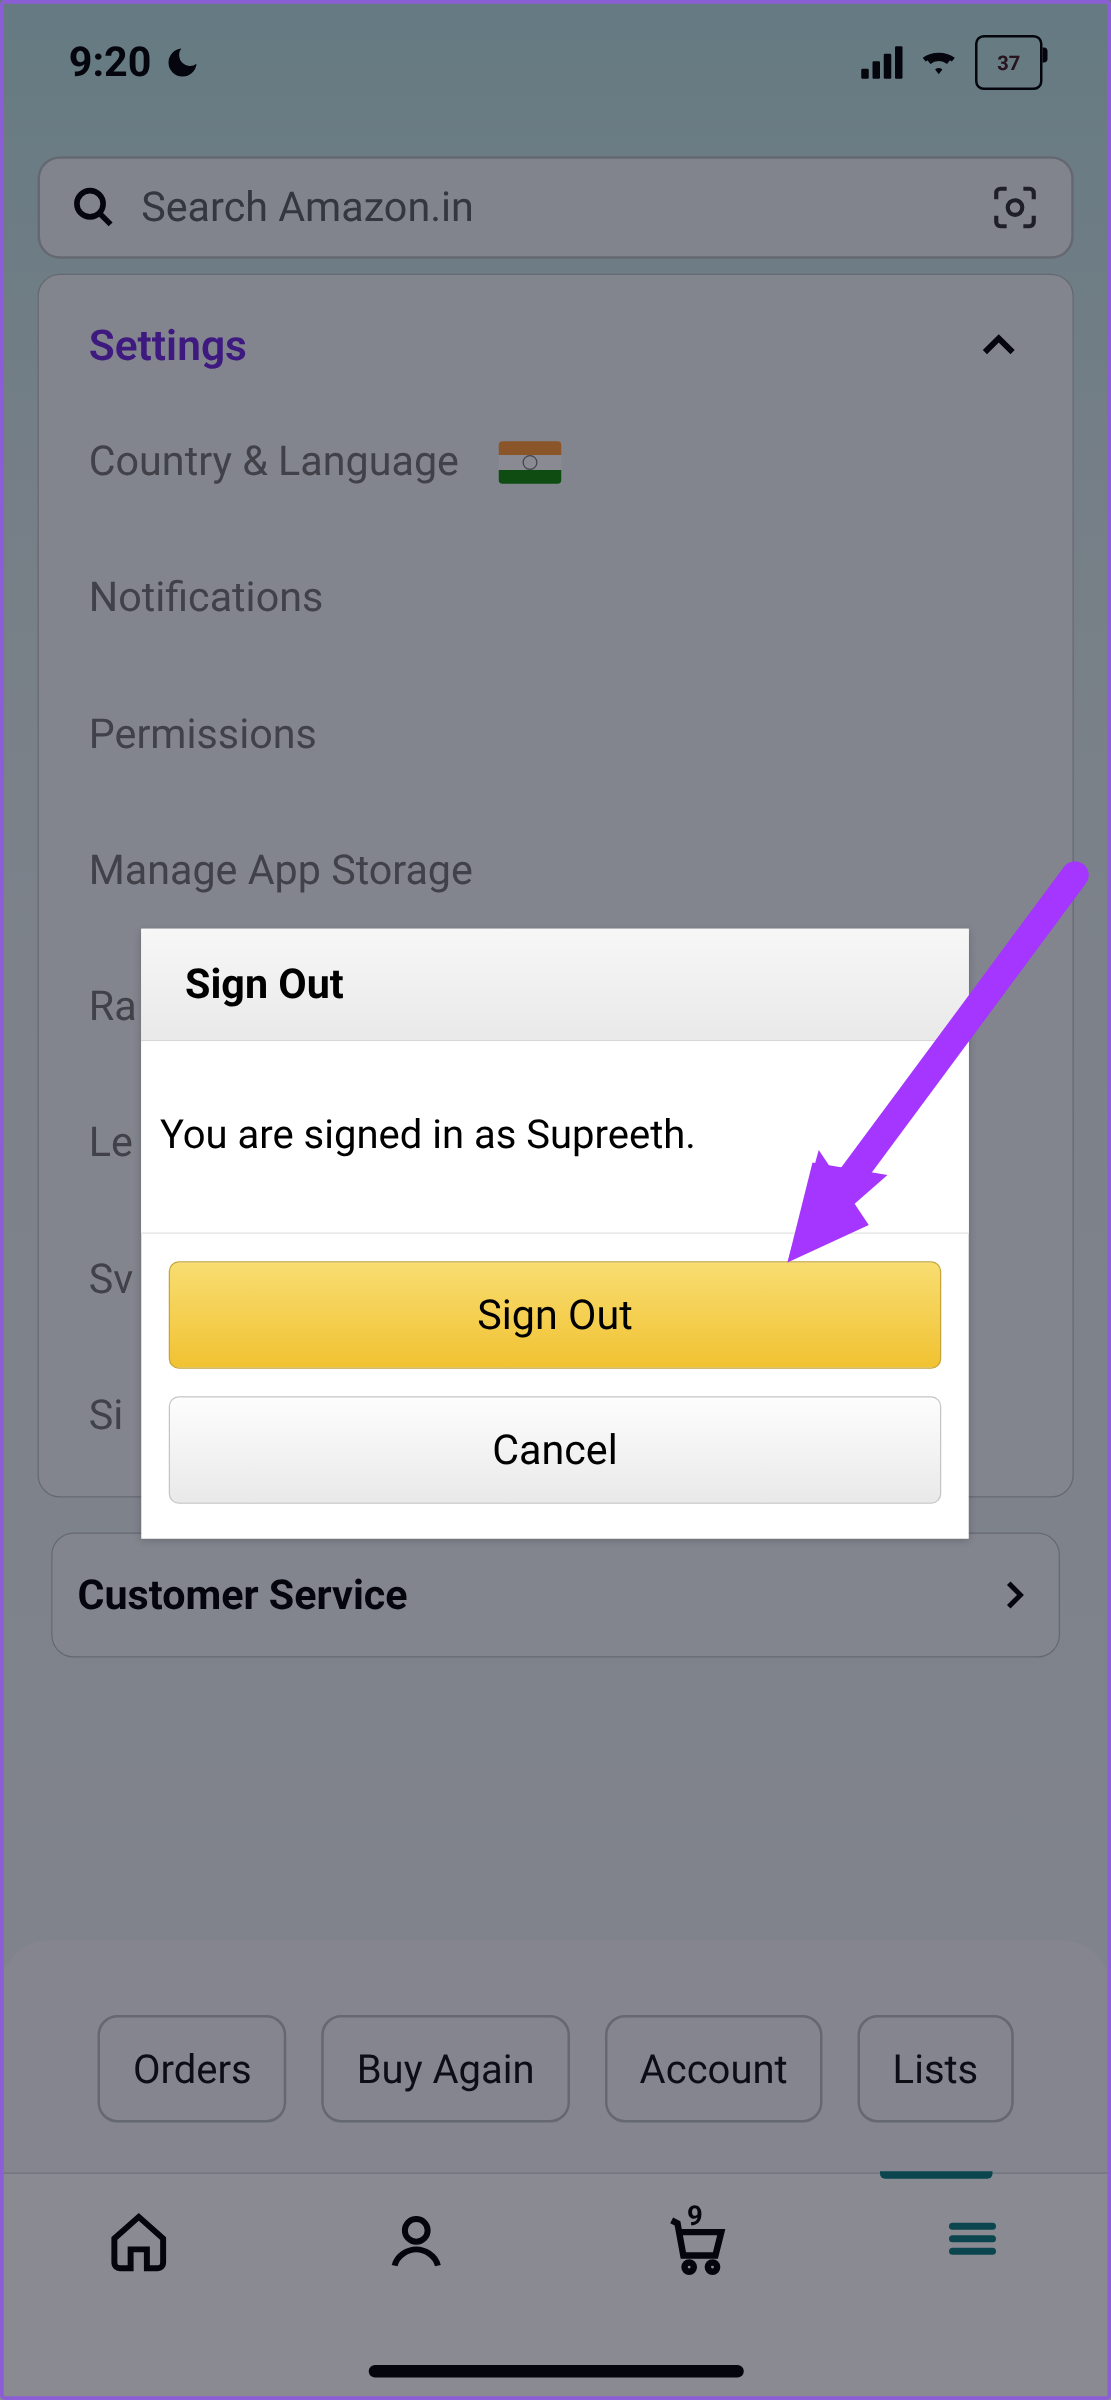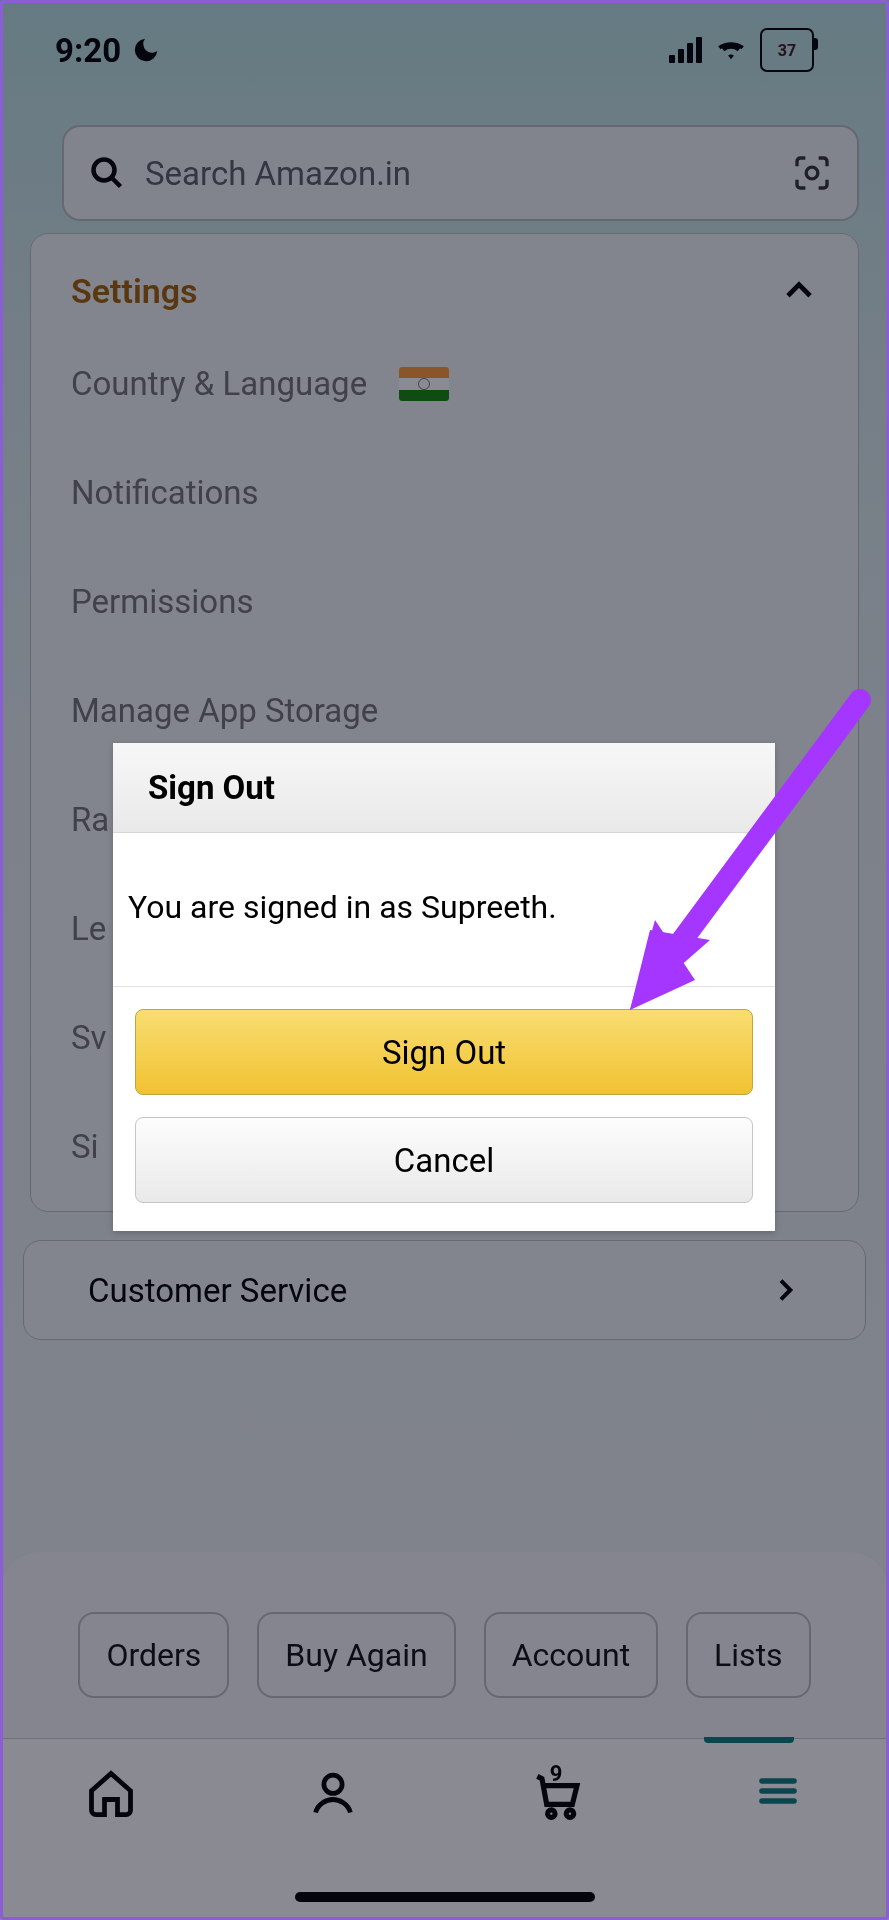--- a/index.html
+++ b/index.html
@@ -26,21 +26,21 @@
     position: absolute;
     inset: 0;
     background: linear-gradient(180deg, #b9e1df 0%, #d5e9e7 18%, #e6efee 40%, #edf2f1 100%);
   }
 
   .status-bar {
     height: 100px;
     display: flex;
     justify-content: space-between;
     align-items: center;
-    padding: 0 75px 0 55px;
+    padding: 0 55px 0 55px;
     font-size: 33px;
     font-weight: 700;
     color: #000;
   }
   .status-left { display: flex; align-items: center; gap: 10px; }
   .status-right { display: flex; align-items: center; gap: 12px; }
   .signal-bars { display: flex; align-items: flex-end; gap: 3px; height: 26px; }
   .signal-bars span { width: 6px; background: #000; border-radius: 1px; }
   .signal-bars span:nth-child(1){height:8px;} .signal-bars span:nth-child(2){height:14px;}
   .signal-bars span:nth-child(3){height:20px;} .signal-bars span:nth-child(4){height:26px;}
@@ -53,64 +53,64 @@
   }
   .battery:after {
     content:""; position:absolute; right:-6px; top:8px; width:4px; height:12px;
     background:#000; border-radius:0 3px 3px 0;
   }
   .battery-fill { position:absolute; left:2px; top:2px; bottom:2px; width:38%; background:#000; border-radius:4px 0 0 4px; z-index:-1;}
   .battery-txt { position:relative; color:#fff; mix-blend-mode:difference; font-size:16px;}
 
   .search-wrap { padding: 25px 30px 12px; }
   .search-bar {
-    height: 96px;
+    height: 82px;
     border: 2px solid #b9bfbf;
     border-radius: 18px;
     background: #eef4f3;
     display: flex; align-items: center;
     padding: 0 25px;
     gap: 20px;
-    margin-left: 32px;
   }
   .search-placeholder { color: #5a6064; font-size: 33px; flex: 1; }
 
   .panel {
     margin: 0 30px;
     background: #f2f6f5;
     border: 1.5px solid #b9bfbf;
     border-radius: 18px;
     padding: 15px 0 35px;
   }
   .settings-header {
     display: flex; justify-content: space-between; align-items: center;
     padding: 22px 40px 18px;
-    font-size: 34px; font-weight: 600; color: #a16207;
+    font-size: 34px; font-weight: 600; color: #6d28d9;
   }
   .settings-item {
     padding: 35px 40px;
     font-size: 33px; color: #737373;
     display: flex; align-items: center; gap: 32px;
   }
   .flag {
     width: 50px; height: 34px; border-radius: 3px;
     background: linear-gradient(#ff9933 33.3%, #fff 33.3% 66.6%, #138808 66.6%);
     position: relative;
   }
   .flag:after { content:""; position:absolute; left:50%; top:50%; width:10px; height:10px; border:1.5px solid #0008; border-radius:50%; transform:translate(-50%,-50%);}
 
   .cs-panel {
-    margin: 28px 23px 0;
+    margin: 28px 41px 0;
     background: #f2f6f5;
     border: 1.5px solid #b9bfbf;
     border-radius: 18px;
     height: 100px;
     display:flex; align-items:center; justify-content:space-between;
-    padding: 0 64px;
+    padding: 0 20px;
     font-size: 33px;
+    font-weight: bold;
   }
 
   .quick-row {
     position: absolute;
     left: 0; right: 0;
     bottom: 182px;
     padding: 60px 70px 40px;
     background: linear-gradient(#f3f5f5,#f3f5f5);
     border-top-left-radius: 40px;
     border-top-right-radius: 40px;

